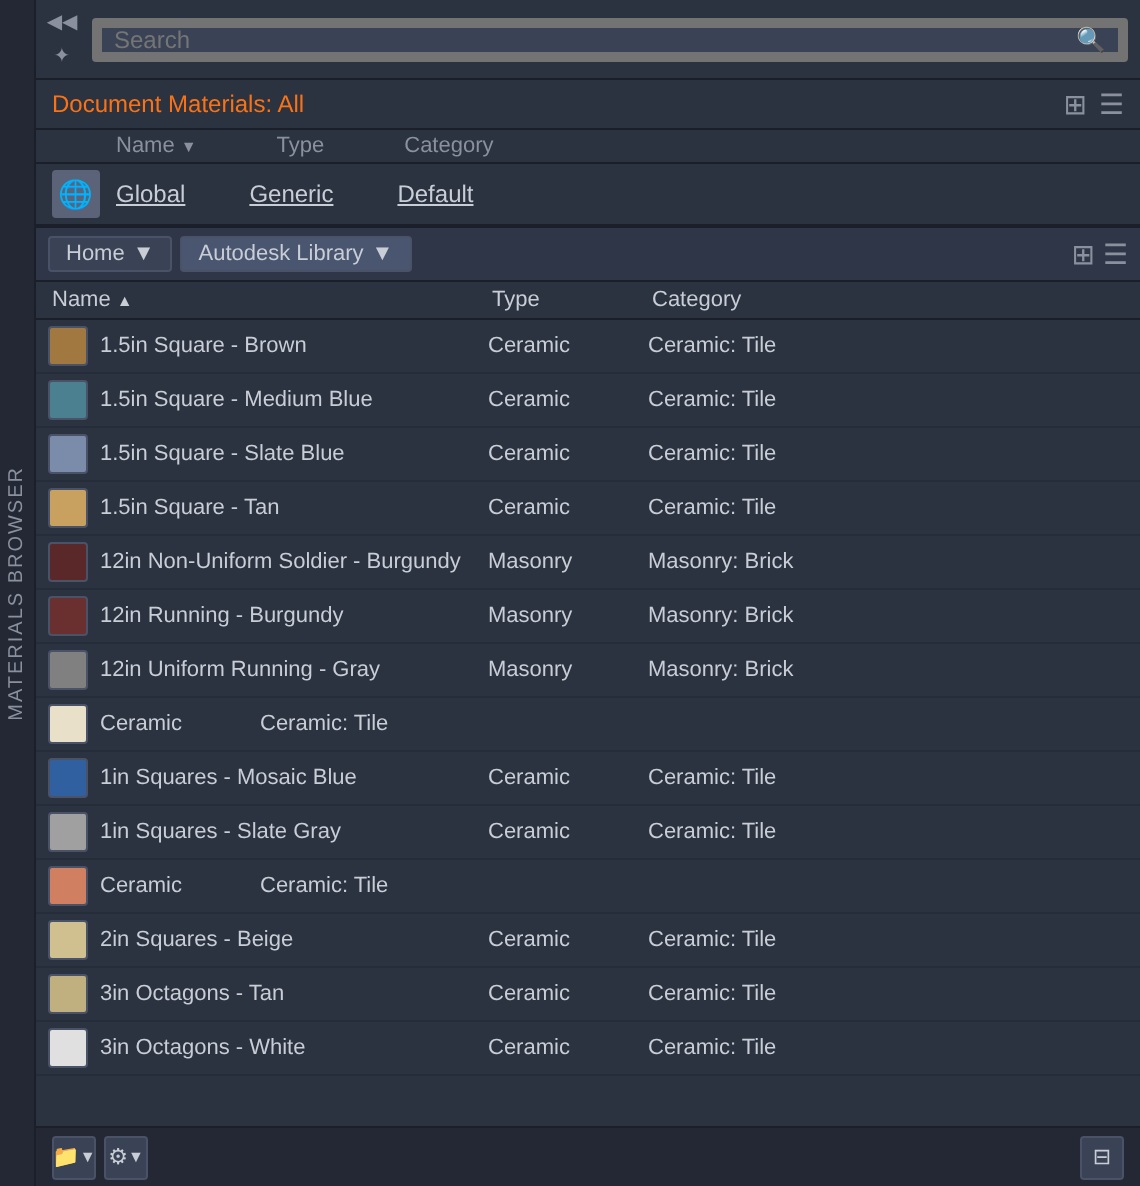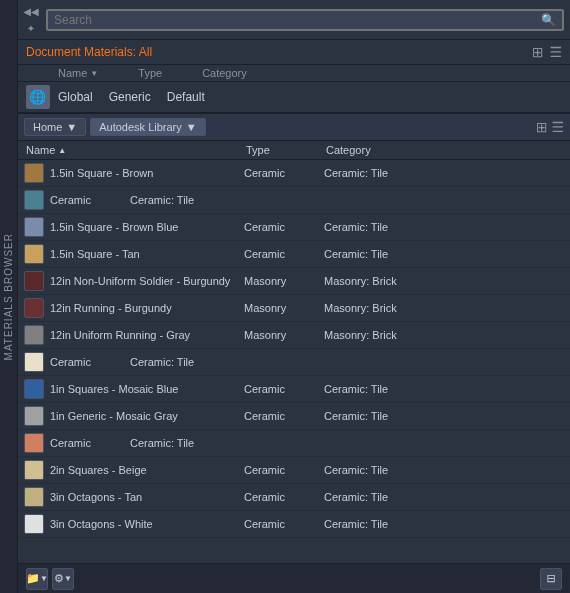--- a/index.html
+++ b/index.html
@@ -66,21 +66,21 @@
       cursor: pointer;
       color: #8a909e;
       font-size: 10px;
     }
 
     .search-box {
       flex: 1;
       display: flex;
       align-items: center;
       background: #3a4255;
-      border: 2px solid #737373;
+      border: 5px solid #737373;
       border-radius: 2px;
       padding: 2px 6px;
       height: 22px;
     }
     .search-input {
       flex: 1;
       background: transparent;
       border: none;
       outline: none;
       color: #c8cdd6;
@@ -146,21 +146,22 @@
       height: 24px;
       background: #5a6378;
       border-radius: 2px;
       display: flex;
       align-items: center;
       justify-content: center;
       font-size: 14px;
     }
     .global-text {
       display: flex;
-      gap: 16px;
+      gap: 32px;
+      text-decoration: underline;
     }
 
     
     .library-toolbar {
       background: #2e3647;
       padding: 4px 6px;
       display: flex;
       align-items: center;
       justify-content: space-between;
       border-bottom: 1px solid #1a1f2a;
@@ -405,26 +406,27 @@
 
   <div class="material-list" id="material-list">
   <div class="mat-row">
         <div class="mat-thumb swatch-brown"></div>
         <div class="mat-name">1.5in Square - Brown</div>
         <div class="mat-type">Ceramic</div>
         <div class="mat-category">Ceramic: Tile</div>
       </div>
       <div class="mat-row">
         <div class="mat-thumb swatch-medblue"></div>
+        <div class="mat-name">1.5in Square - Medium Blue</div>
         <div class="mat-type">Ceramic</div>
         <div class="mat-category">Ceramic: Tile</div>
       </div>
       <div class="mat-row">
         <div class="mat-thumb swatch-slateblue"></div>
-        <div class="mat-name">1.5in Square - Brown Blue</div>
+        <div class="mat-name">1.5in Square - Slate Blue</div>
         <div class="mat-type">Ceramic</div>
         <div class="mat-category">Ceramic: Tile</div>
       </div>
       <div class="mat-row">
         <div class="mat-thumb swatch-tan"></div>
         <div class="mat-name">1.5in Square - Tan</div>
         <div class="mat-type">Ceramic</div>
         <div class="mat-category">Ceramic: Tile</div>
       </div>
       <div class="mat-row">
@@ -451,21 +453,21 @@
         <div class="mat-category">Ceramic: Tile</div>
       </div>
       <div class="mat-row">
         <div class="mat-thumb swatch-mosaicblue"></div>
         <div class="mat-name">1in Squares - Mosaic Blue</div>
         <div class="mat-type">Ceramic</div>
         <div class="mat-category">Ceramic: Tile</div>
       </div>
       <div class="mat-row">
         <div class="mat-thumb swatch-mosaicgray"></div>
-        <div class="mat-name">1in Generic - Mosaic Gray</div>
+        <div class="mat-name">1in Squares - Slate Gray</div>
         <div class="mat-type">Ceramic</div>
         <div class="mat-category">Ceramic: Tile</div>
       </div>
       <div class="mat-row">
         <div class="mat-thumb swatch-salmon"></div>
         <div class="mat-type">Ceramic</div>
         <div class="mat-category">Ceramic: Tile</div>
       </div>
       <div class="mat-row">
         <div class="mat-thumb swatch-beige"></div>

